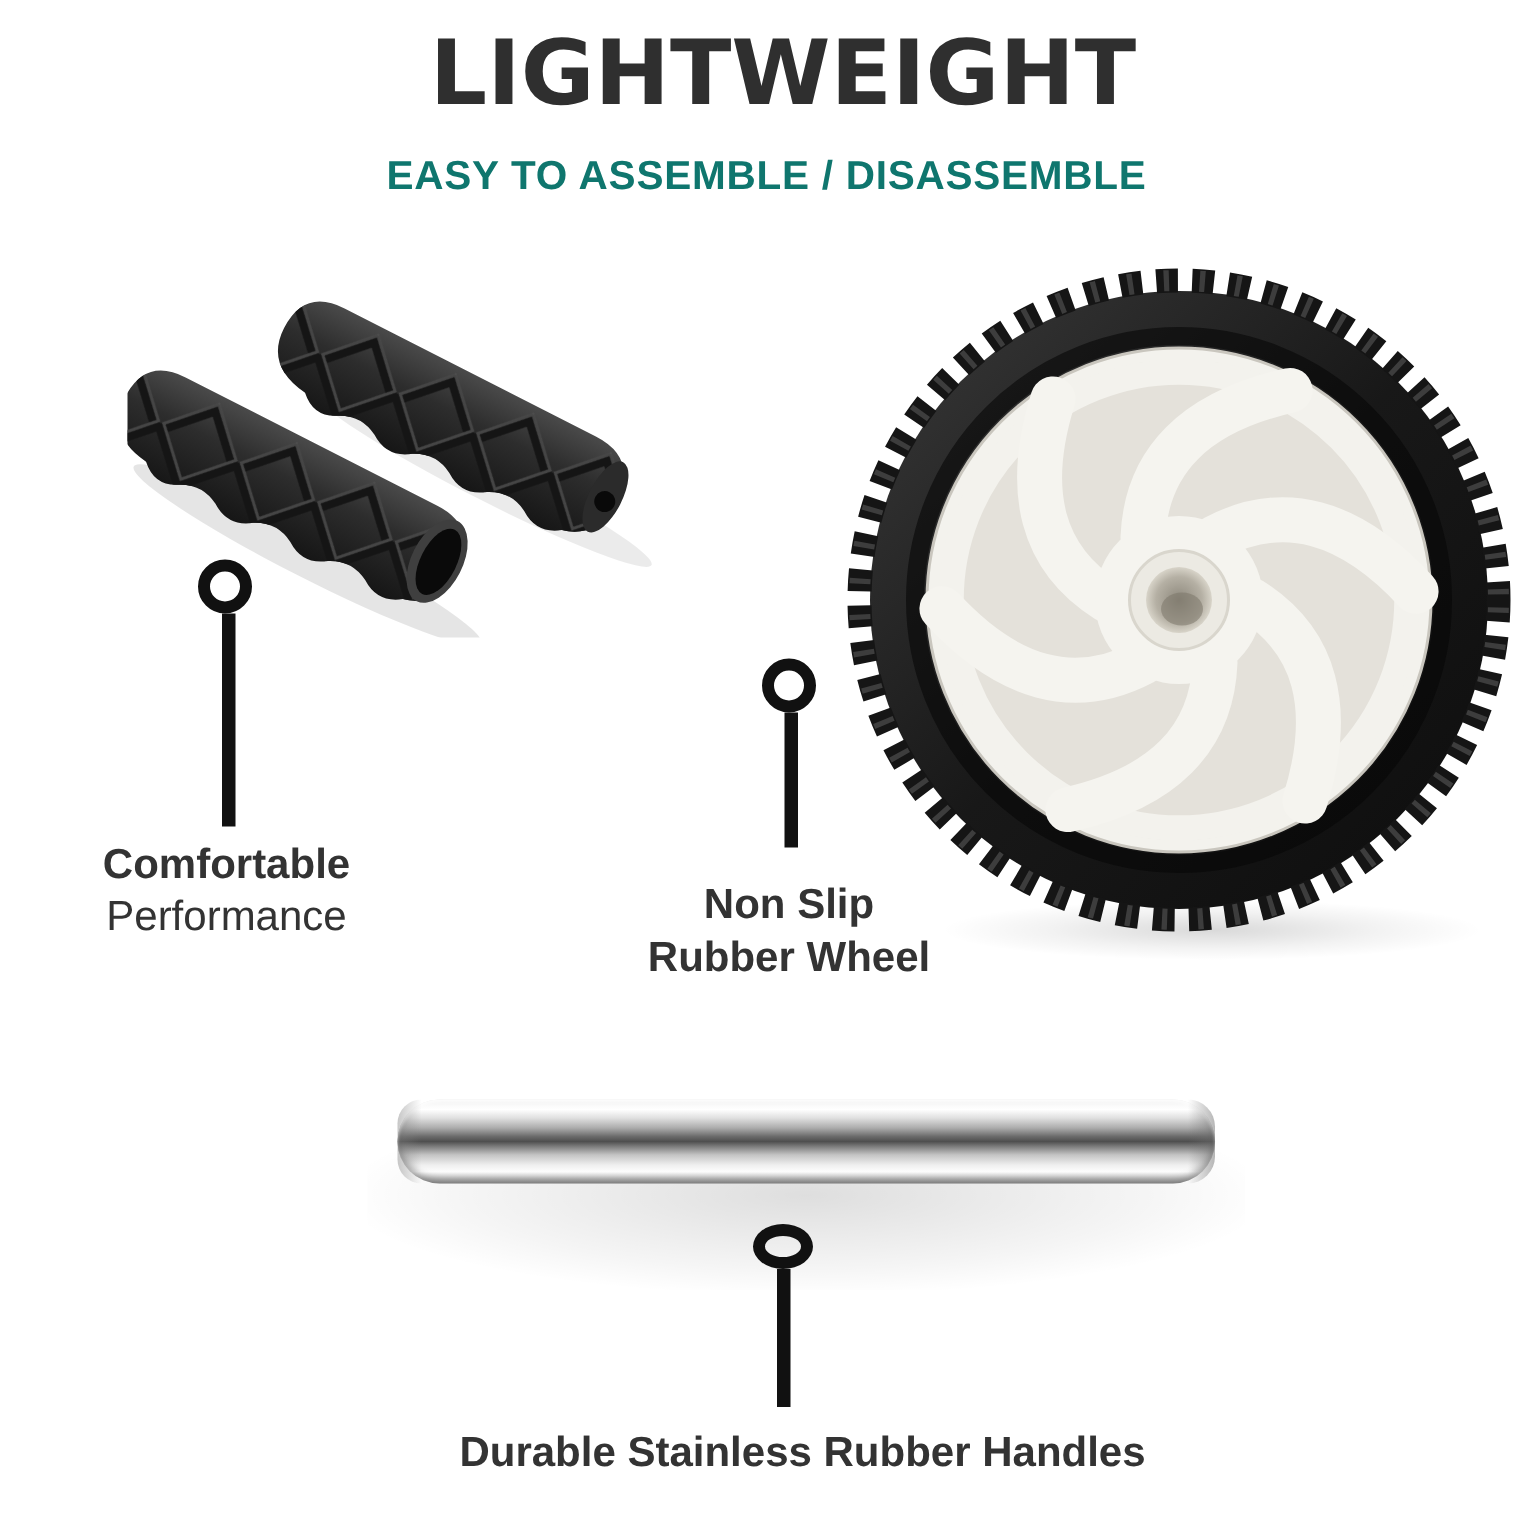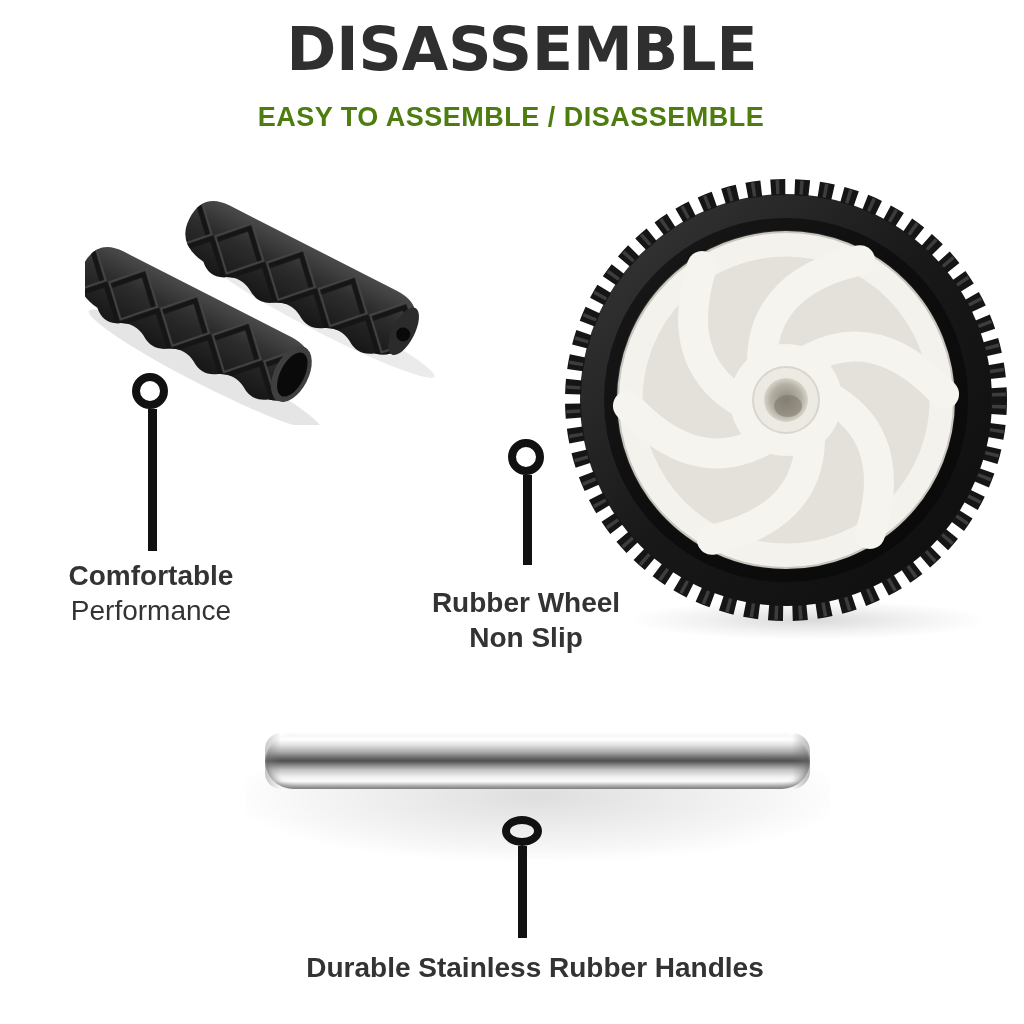--- a/index.html
+++ b/index.html
@@ -8,21 +8,21 @@
     overflow:hidden;font-family:"Liberation Sans",sans-serif;color:#333333;
   }
   
   .title{
     position:absolute;top:14px;left:522px;transform:translateX(-50%);
     font-family:"DejaVu Sans",sans-serif;font-weight:700;font-size:60px;
     letter-spacing:0px;color:#2f2f2f;white-space:nowrap;margin:0;
   }
   .subtitle{
     position:absolute;top:102px;left:511px;transform:translateX(-50%);
-    font-weight:700;font-size:27px;letter-spacing:.5px;color:#4d7c0f;
+    font-weight:700;font-size:27px;letter-spacing:.5px;color:#0f766e;
     white-space:nowrap;margin:0;
   }
   
   .grips{position:absolute;left:85px;top:180px;width:370px;height:245px;}
   .wheel{position:absolute;left:558px;top:178px;width:460px;height:470px;}
   .bar-backdrop{
     position:absolute;left:245px;top:745px;width:585px;height:115px;
     background:radial-gradient(ellipse at 50% 45%, rgba(0,0,0,0.13) 0%, rgba(0,0,0,0.04) 55%, rgba(0,0,0,0) 75%);
   }
   .steel-bar{
@@ -61,21 +61,21 @@
   .label-grip {left:151px;top:558px;}
   .label-wheel{left:526px;top:585px;}
   .label-bar  {left:535px;top:950px;}
   .w-regular{font-weight:400;}
 </style>
 </head>
 <body>
 
 <div class="canvas">
 
-  <h1 class="title">DISASSEMBLE</h1>
+  <h1 class="title">LIGHTWEIGHT</h1>
   <h2 class="subtitle">EASY TO ASSEMBLE / DISASSEMBLE</h2>
 
   
   <div class="grips">
     <svg viewBox="0 0 370 245" width="370" height="245">
       <defs>
         <linearGradient id="gripGrad" x1="0" y1="0" x2="0" y2="1">
           <stop offset="0" stop-color="#4a4a4a"></stop>
           <stop offset="0.4" stop-color="#2d2d2d"></stop>
           <stop offset="1" stop-color="#161616"></stop>
@@ -166,22 +166,22 @@
       <div>Comfortable</div>
       <div class="w-regular">Performance</div>
     </div>
   </div>
 
   
   <div class="callout">
     <span class="ring ring-wheel"></span>
     <span class="stem stem-wheel"></span>
     <div class="label label-wheel">
+      <div>Non Slip</div>
       <div>Rubber Wheel</div>
-      <div>Non Slip</div>
     </div>
   </div>
 
   
   <div class="callout">
     <span class="ring ring-bar"></span>
     <span class="stem stem-bar"></span>
     <div class="label label-bar">
       <div>Durable Stainless Rubber Handles</div>
     </div>

